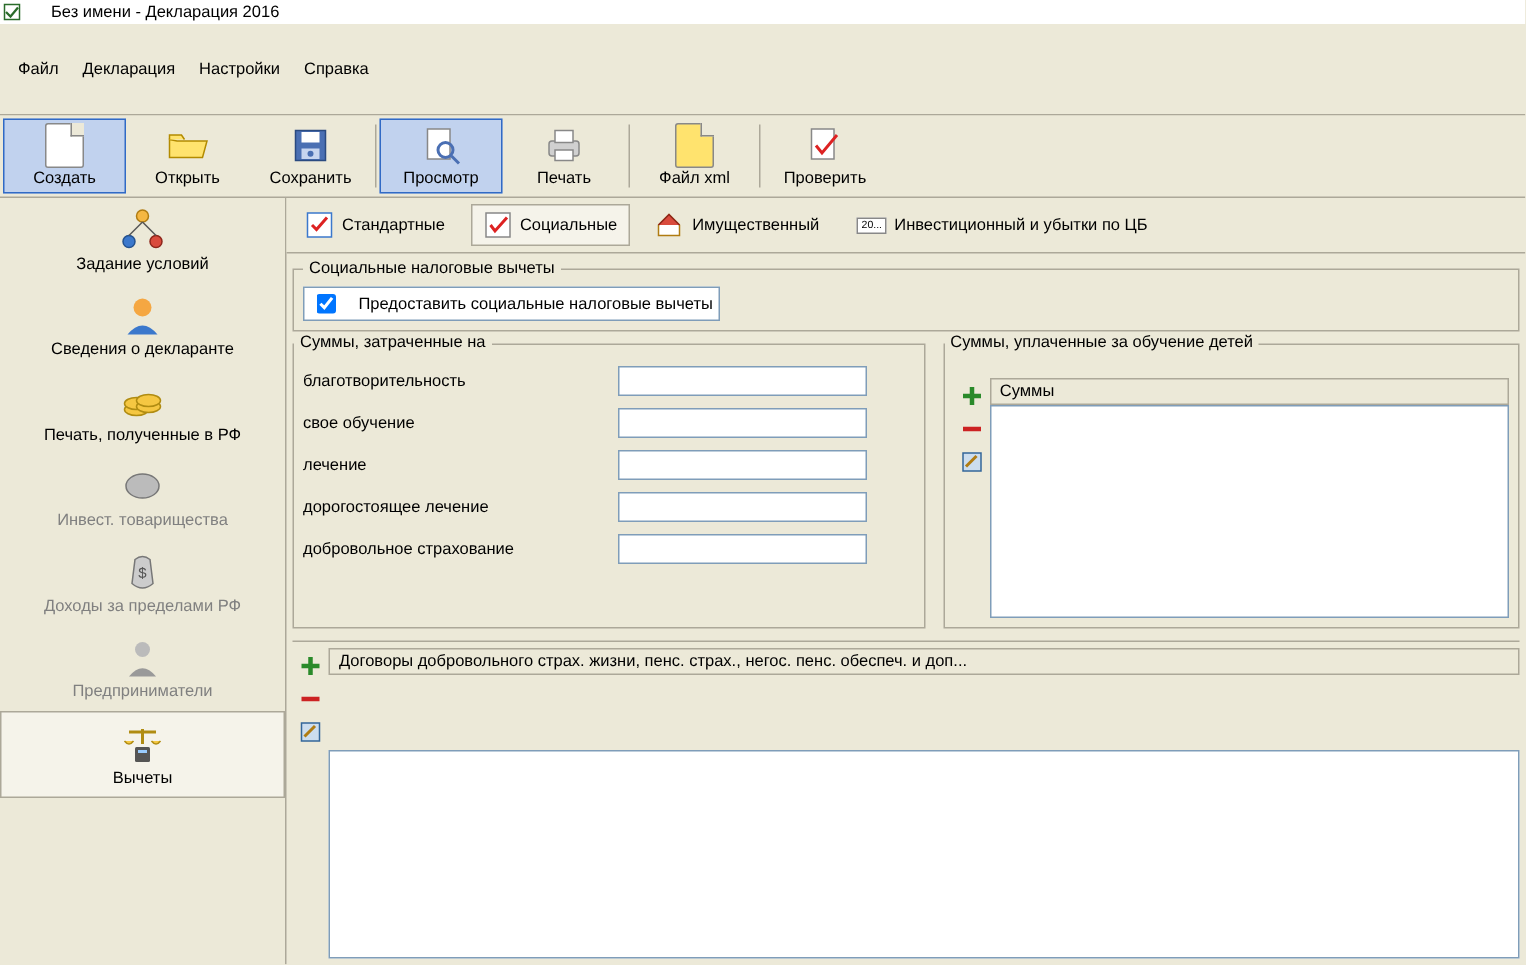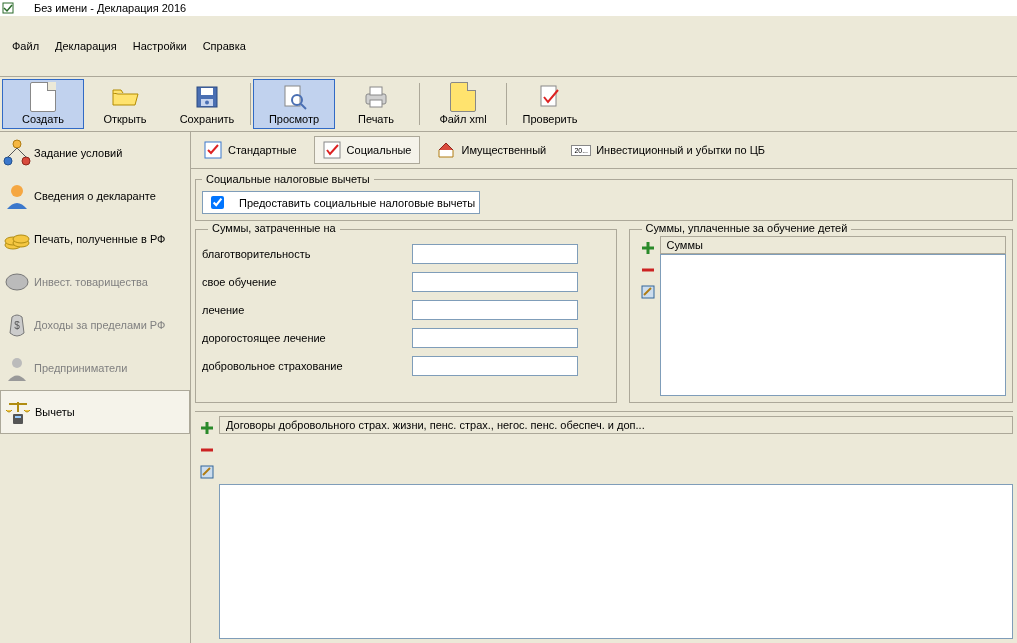--- a/index.html
+++ b/index.html
@@ -8,36 +8,36 @@
 .titlebar .tb-icon{width:12px;height:12px;display:inline-block;}
 .menubar{display:flex;gap:0;padding:20px 4px;background:#ece9d8;border-bottom:1px solid #aca899;}
 .menubar .menu-item{padding:4px 8px;cursor:default;}
 .toolbar{display:flex;padding:2px;border-bottom:1px solid #aca899;background:#ece9d8;}
 .toolbar .tb-btn{display:flex;flex-direction:column;align-items:center;justify-content:flex-end;padding:3px 10px;min-width:60px;gap:2px;border:1px solid transparent;cursor:default;text-align:right;}
 .toolbar .tb-btn.active{border:1px solid #316ac5;background:#c1d2ee;}
 .toolbar .tb-btn .ic{width:28px;height:28px;display:flex;align-items:center;justify-content:center;}
 .toolbar .sep{width:1px;background:#aca899;margin:4px 2px;}
 .main{display:flex;flex:1;min-height:0;}
 .sidebar{width:190px;background:#ece9d8;border-right:1px solid #aca899;display:flex;flex-direction:column;}
-.side-btn{display:flex;flex-direction:row;align-items:center;padding:6px 2px;gap:2px;color:#000;cursor:default;border-bottom:1px solid transparent;}
+.side-btn{display:flex;flex-direction:column;align-items:center;padding:6px 2px;gap:2px;color:#000;cursor:default;border-bottom:1px solid transparent;}
 .side-btn .ic{width:30px;height:30px;display:flex;align-items:center;justify-content:center;}
 .side-btn.disabled{color:#808080;}
 .side-btn.active{border:1px solid #aca899;background:#f5f3ea;box-sizing:border-box;}
 .content{flex:1;display:flex;flex-direction:column;min-width:0;}
 .tabbar{display:flex;align-items:flex-end;gap:8px;padding:4px;border-bottom:1px solid #aca899;background:#ece9d8;flex-wrap:nowrap;overflow:hidden;}
 .tabbar .tab{display:flex;align-items:center;gap:6px;padding:4px 8px;border:1px solid transparent;cursor:default;white-space:nowrap;}
 .tabbar .tab.active{border:1px solid #aca899;background:#f5f3ea;}
 .tabbar .tab .ic{width:18px;height:18px;display:flex;align-items:center;justify-content:center;}
 .tabbar .tab .mini{font-size:7px;background:#fff;border:1px solid #888;padding:1px 2px;}
 fieldset{border:1px solid #aca899;margin:4px;padding:6px;}
 legend{padding:0 4px;}
 .provide-line{background:#fff;border:1px solid #7f9db9;display:inline-flex;align-items:center;gap:12px;padding:1px 4px;justify-content:space-between;}
 .cols{display:flex;gap:4px;min-height:0;}
 .group{border:1px solid #aca899;margin:4px;padding:6px;flex:1;position:relative;box-sizing:border-box;}
-.group-title{position:absolute;top:-8px;left:12px;background:#ece9d8;padding:0 4px;}
+.group-title{position:absolute;top:-8px;left:0;background:#ece9d8;padding:0 4px;}
 .row-input{display:flex;align-items:center;gap:10px;margin:8px 0;}
 .row-input label{width:200px;}
 .row-input input{width:160px;height:18px;border:1px solid #7f9db9;background:#fff;font-family:inherit;font-size:11px;padding:0 2px;}
 .list-area{display:flex;align-items:flex-start;}
 .list-btns{display:flex;flex-direction:column;gap:6px;padding:4px;}
 .list-btns .lb{width:16px;height:16px;display:flex;align-items:center;justify-content:center;cursor:default;}
 .list-header{background:#ece9d8;border:1px solid #aca899;padding:2px 6px;flex:1;}
 .list-body{flex:1;background:#fff;border:1px solid #7f9db9;min-height:140px;}
 .bottom-group{margin:4px;border-top:1px solid #aca899;padding-top:4px;flex:1;display:flex;flex-direction:column;min-height:0;}
 .bottom-list-container{flex:1;display:flex;min-height:0;}
@@ -278,21 +278,21 @@
           <input type="text" value="" style="">
         </div>
         <div class="row-input">
           <label>добровольное страхование</label>
           <input type="text" value="" style="">
         </div>
       </div>
 
       <div class="group" style="flex:1">
         <span class="group-title">Суммы, уплаченные за обучение детей</span>
-        <div class="list-area" style="height:100%;">
+        <div class="list-area" style="height:100%;margin-top:16px;">
           <div class="list-btns">
             <span class="lb">
                   <svg width="14" height="14">
                     <path d="M7 1 L7 13 M1 7 L13 7" stroke="#2a8a2a" stroke-width="3"></path>
                   </svg>
                 </span>
             <span class="lb">
                   <svg width="14" height="14">
                     <path d="M1 7 L13 7" stroke="#c22" stroke-width="3"></path>
                   </svg>

